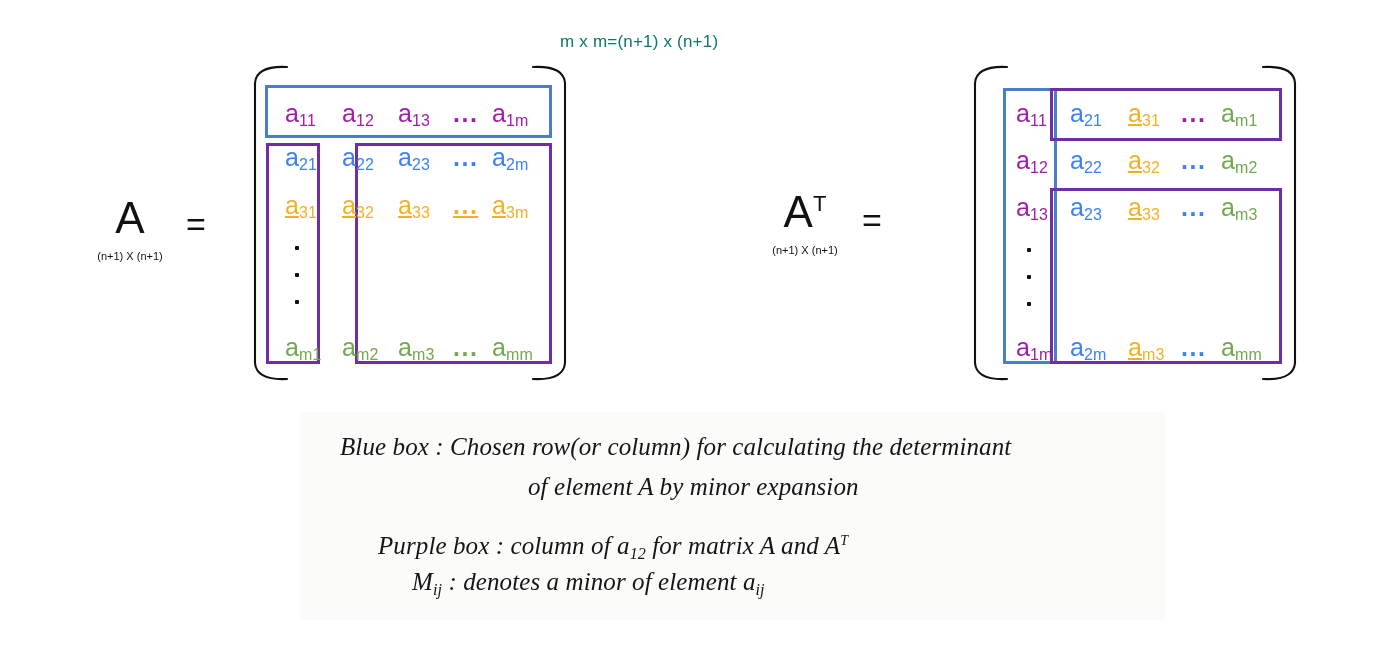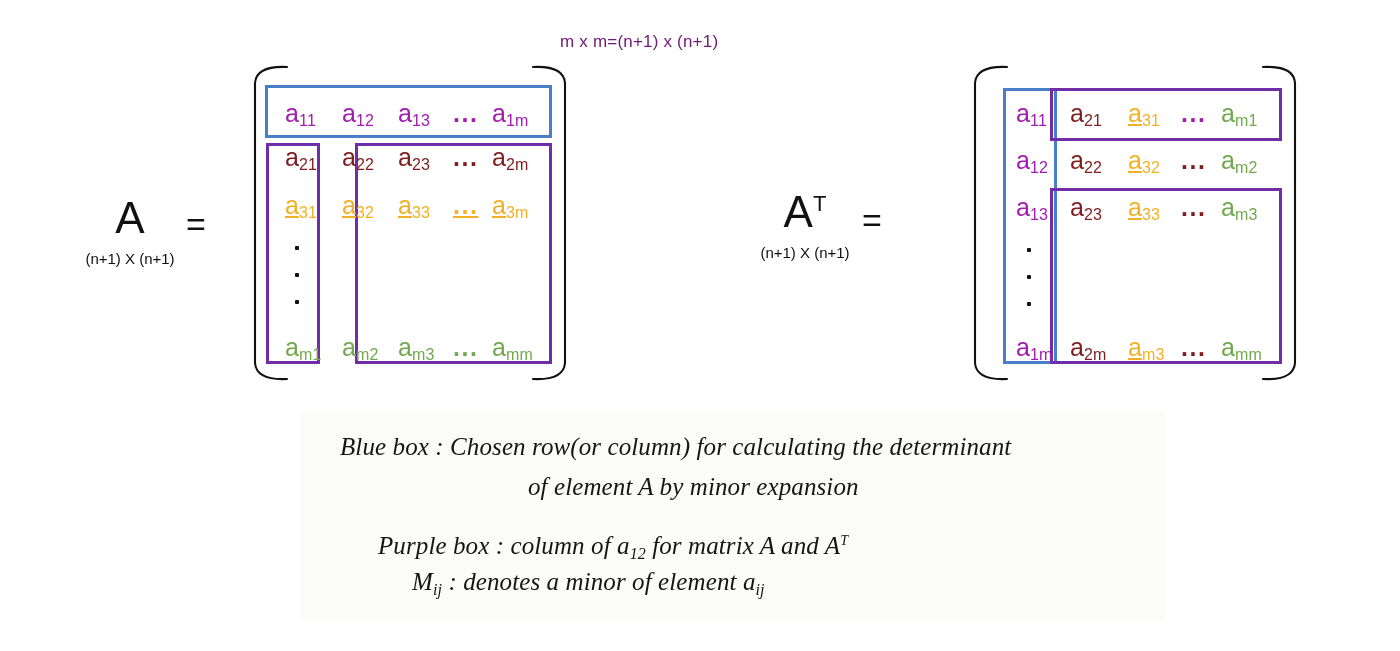--- a/index.html
+++ b/index.html
@@ -12,36 +12,36 @@
     overflow: hidden;
   }
 
   
   .abs { position: absolute; }
   .nosel { user-select: none; }
 
   
   #top-dim {
     left: 560px; top: 32px;
-    font-size: 17px; color: #701a75;
+    font-size: 17px; color: #0f766e;
     letter-spacing: .2px;
     white-space: nowrap;
   }
 
   
   .mat-label { text-align: center; color: #111; }
   .mat-label .big {
     font-size: 44px; line-height: 44px; font-weight: 400;
     display: inline-block;
   }
   .mat-label .big sup {
     font-size: 22px; vertical-align: super; line-height: 0;
   }
   .mat-label .dims {
-    font-size: 15px; margin-top: 10px; white-space: nowrap;
+    font-size: 11px; margin-top: 10px; white-space: nowrap;
   }
   .eq-sign { font-size: 34px; color: #111; line-height: 1; }
 
   #labelA { left: 85px; top: 196px; width: 90px; }
   #eqA    { left: 186px; top: 207px; }
   #labelAT{ left: 755px; top: 190px; width: 100px; }
   #eqAT   { left: 862px; top: 203px; }
 
   
   .bracket {
@@ -61,21 +61,21 @@
   .cell sub {
     font-size: 16px;
     vertical-align: baseline;
     position: relative;
     top: 4px;
     letter-spacing: .3px;
   }
   .dots { font-size: 25px; letter-spacing: 1.5px; font-weight: 700; }
 
   .c-blue   { color: #a21caf; }
-  .c-orange { color: #7f1d1d; }
+  .c-orange { color: #3b82f6; }
   .c-gold   { color: #f2b125; text-decoration: underline; }
   .c-green  { color: #72a94e; }
 
   
   .squiggle {
     position: absolute;
     height: 5px; width: 100%;
     left: 0; bottom: -6px;
     overflow: hidden;
   }

